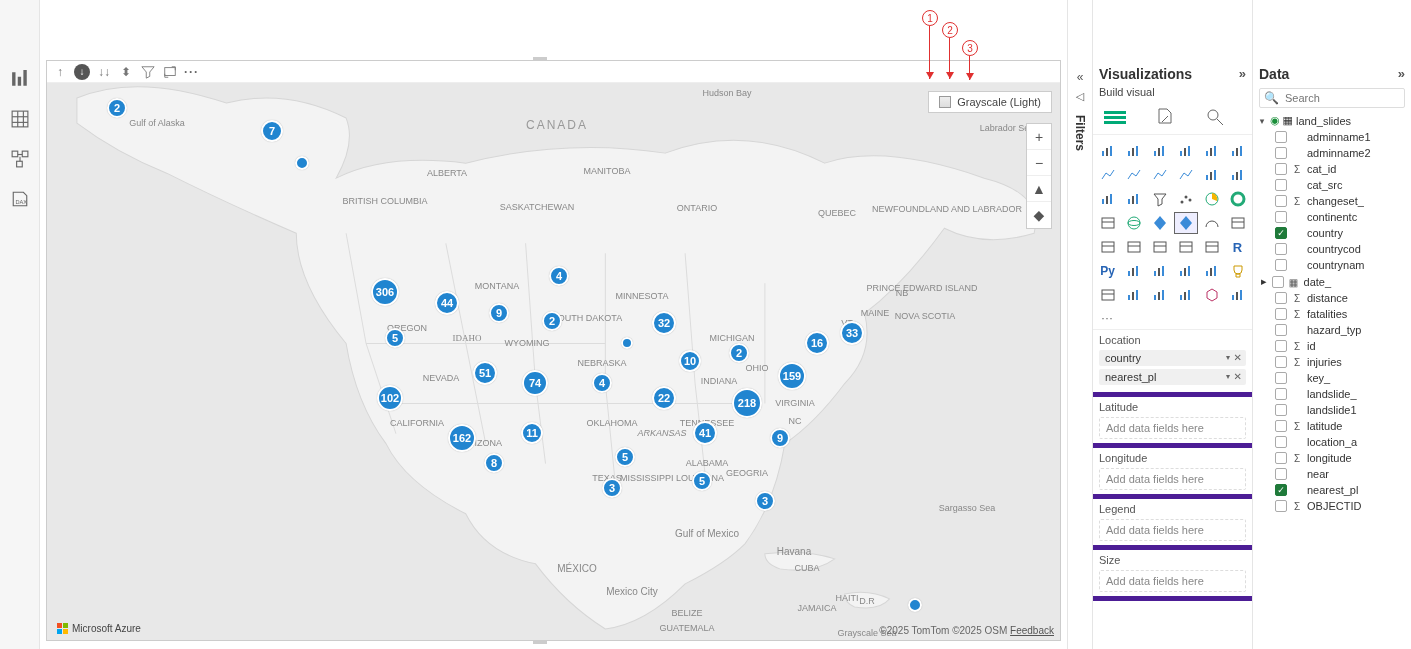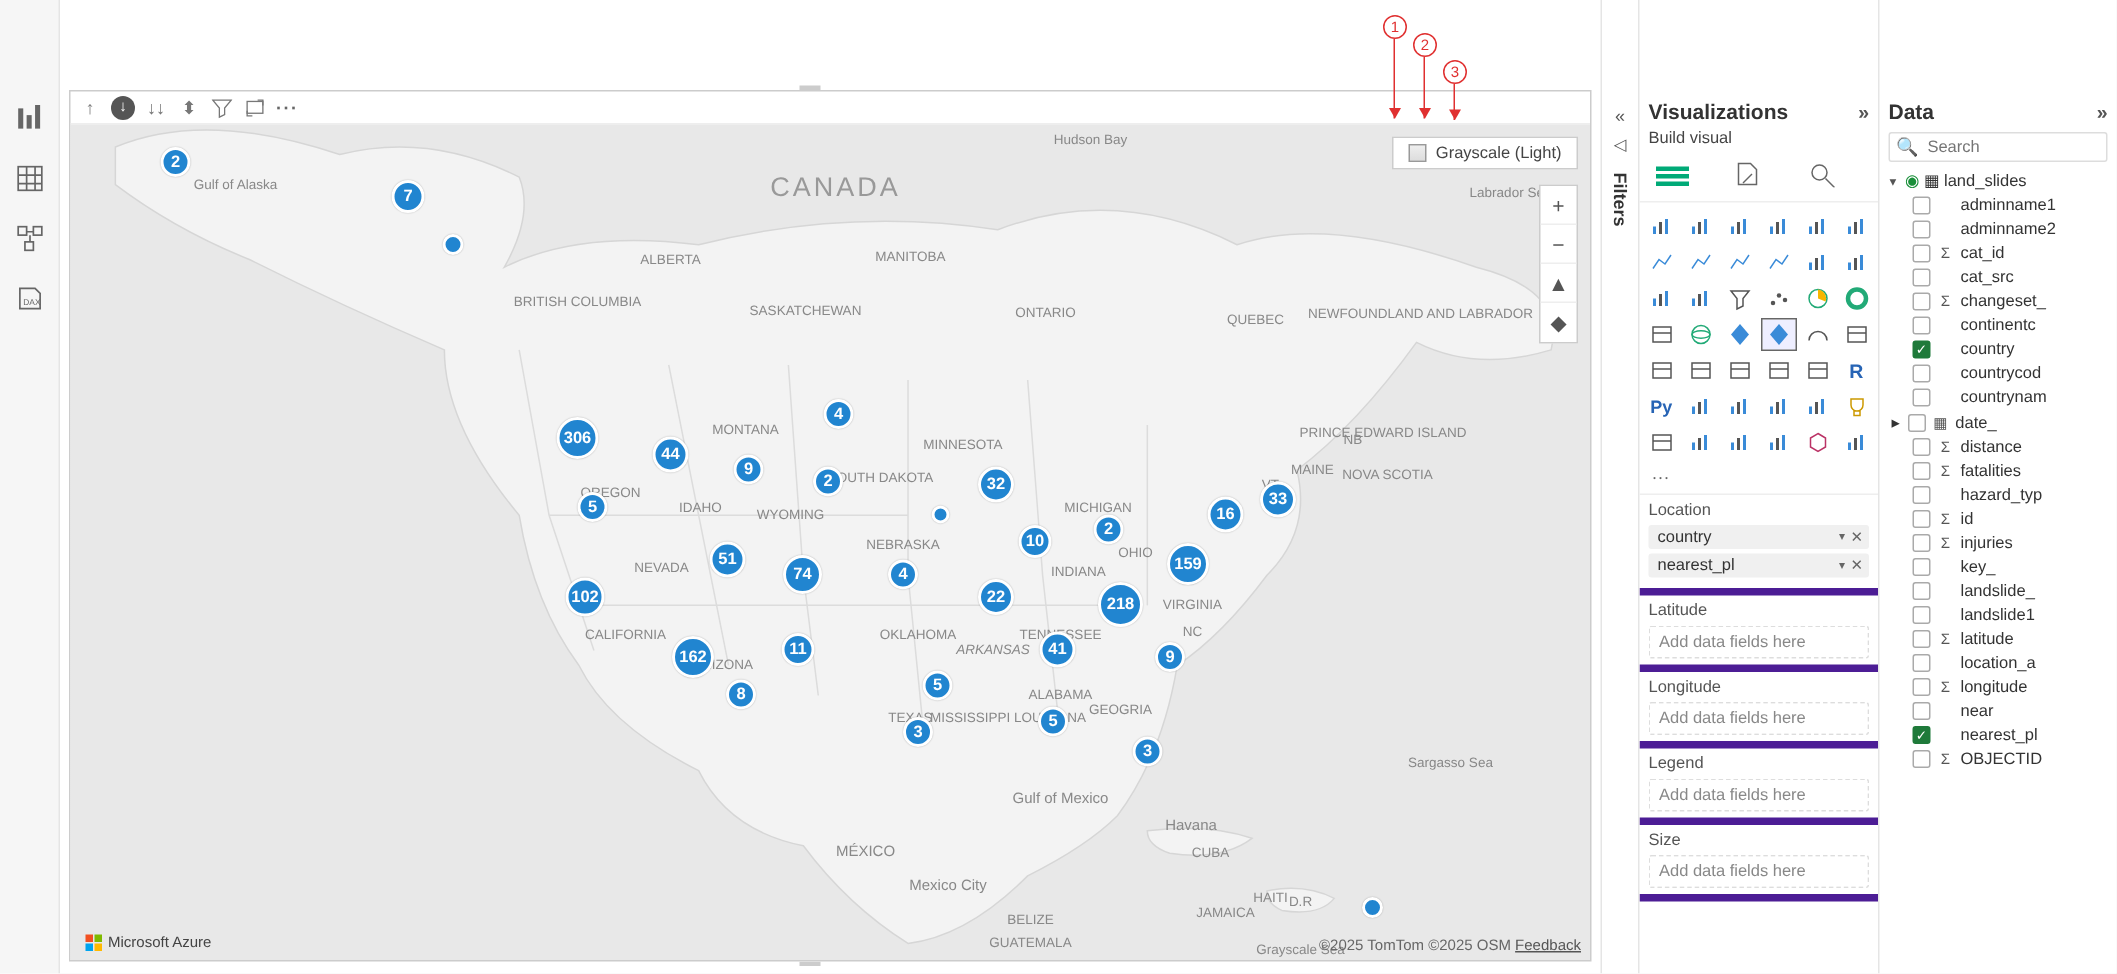--- a/index.html
+++ b/index.html
@@ -61,36 +61,36 @@
     position:absolute; transform:translate(-50%,-50%);
     background:#2185d0; color:#fff; border:2px solid #fff;
     border-radius:50%; display:flex; align-items:center; justify-content:center;
     font-size:11px; font-weight:600; box-shadow:0 0 1px rgba(0,0,0,.3);
   }
   .map-label {
     position:absolute; transform:translate(-50%,-50%);
     font-size:9px; color:#888; white-space:nowrap; pointer-events:none;
     text-transform: none;
   }
-  .map-label.big { font-size:18px; color:#999; letter-spacing:2px; }
+  .map-label.big { font-size:12px; color:#999; letter-spacing:2px; }
   .map-label.city { font-size:10px; color:#888; }
   .filters-collapsed {
     width:26px; border-left:1px solid #e5e5e5; border-right:1px solid #e5e5e5;
     padding-top:70px; display:flex; flex-direction:column; align-items:center; gap:6px;
   }
   .filters-collapsed .chev { font-size:12px; color:#555; }
   .filters-collapsed .label {
     writing-mode: vertical-rl; font-size:12px; font-weight:600; color:#333; margin-top:6px;
   }
   .viz-pane {
     width:160px; border-right:1px solid #e5e5e5; padding-top:66px;
     display:flex; flex-direction:column; font-size:12px;
   }
   .pane-head {
-    display:flex; align-items:flex-end; justify-content:space-between;
+    display:flex; align-items:flex-start; justify-content:space-between;
     padding:0 6px 4px 6px; font-size:14px; font-weight:600;
   }
   .pane-sub { padding:0 6px 6px 6px; font-size:11px; color:#444; }
   .tab-icons { display:flex; gap:22px; padding:0 8px 6px; border-bottom:1px solid #eee; }
   .tab-icons .ti { width:28px; height:24px; display:flex; align-items:center; justify-content:center; color:#666; }
   .tab-icons .ti.active { color:#118; }
   .viz-grid {
     display:grid; grid-template-columns: repeat(6, 22px); gap:4px 4px;
     padding:6px; justify-content:center;
   }
@@ -246,21 +246,21 @@
             <div class="map-label " style="left: 960px; top: 45px;">Labrador Sea</div>
             <div class="map-label " style="left: 400px; top: 90px;">ALBERTA</div>
             <div class="map-label " style="left: 560px; top: 88px;">MANITOBA</div>
             <div class="map-label " style="left: 338px; top: 118px;">BRITISH COLUMBIA</div>
             <div class="map-label " style="left: 490px; top: 124px;">SASKATCHEWAN</div>
             <div class="map-label " style="left: 650px; top: 125px;">ONTARIO</div>
             <div class="map-label " style="left: 790px; top: 130px;">QUEBEC</div>
             <div class="map-label " style="left: 900px; top: 126px;">NEWFOUNDLAND AND LABRADOR</div>
             <div class="map-label " style="left: 450px; top: 203px;">MONTANA</div>
             <div class="map-label " style="left: 360px; top: 245px;">OREGON</div>
-            <div class="map-label " style="left: 420px; top: 255px;">IDAHO</div>
+            <div class="map-label " style="left: 420px; top: 255px; font-family: Liberation Serif, serif;">IDAHO</div>
             <div class="map-label " style="left: 480px; top: 260px;">WYOMING</div>
             <div class="map-label " style="left: 540px; top: 235px;">SOUTH DAKOTA</div>
             <div class="map-label " style="left: 555px; top: 280px;">NEBRASKA</div>
             <div class="map-label " style="left: 595px; top: 213px;">MINNESOTA</div>
             <div class="map-label " style="left: 685px; top: 255px;">MICHIGAN</div>
             <div class="map-label " style="left: 710px; top: 285px;">OHIO</div>
             <div class="map-label " style="left: 672px; top: 298px;">INDIANA</div>
             <div class="map-label " style="left: 875px; top: 205px;">PRINCE EDWARD ISLAND</div>
             <div class="map-label " style="left: 855px; top: 210px;">NB</div>
             <div class="map-label " style="left: 828px; top: 230px;">MAINE</div>

